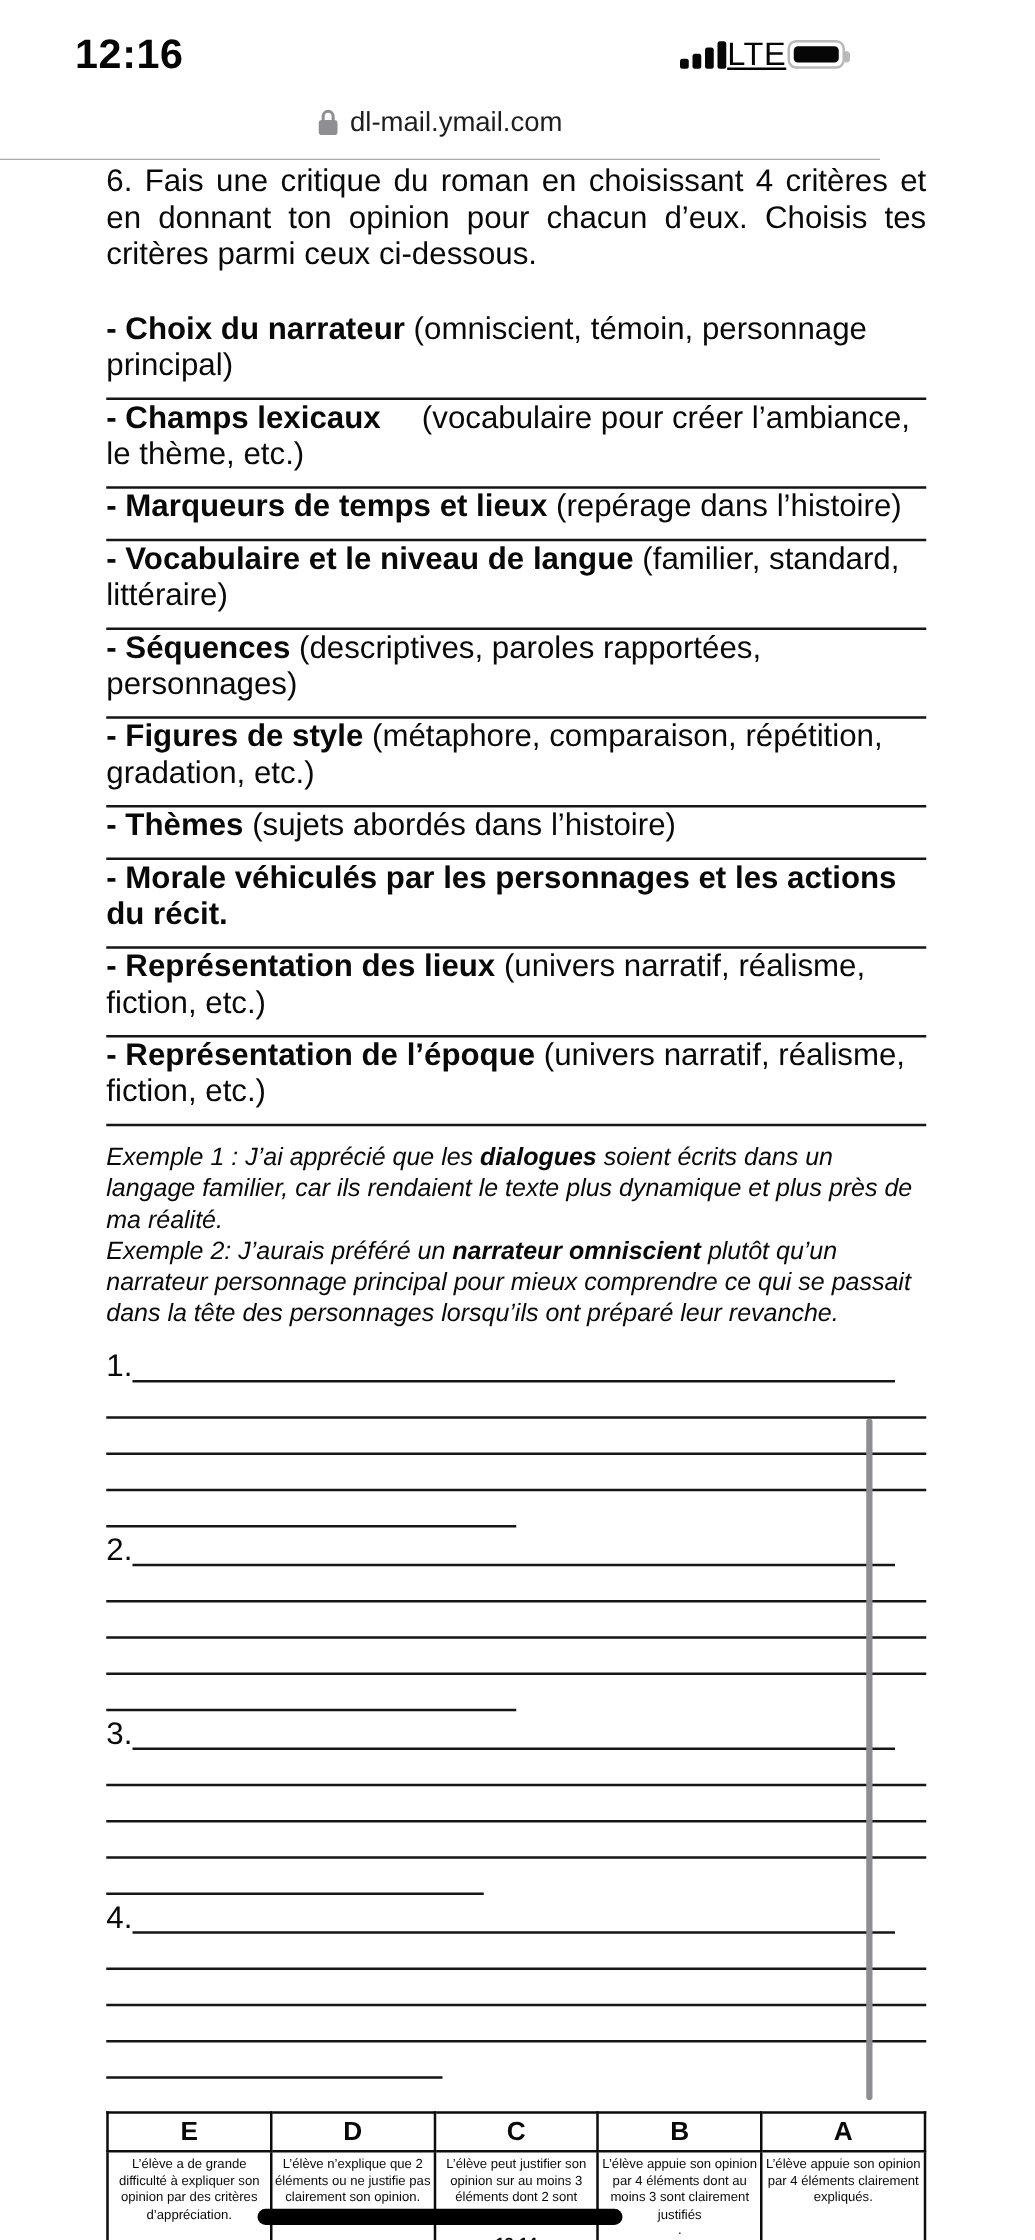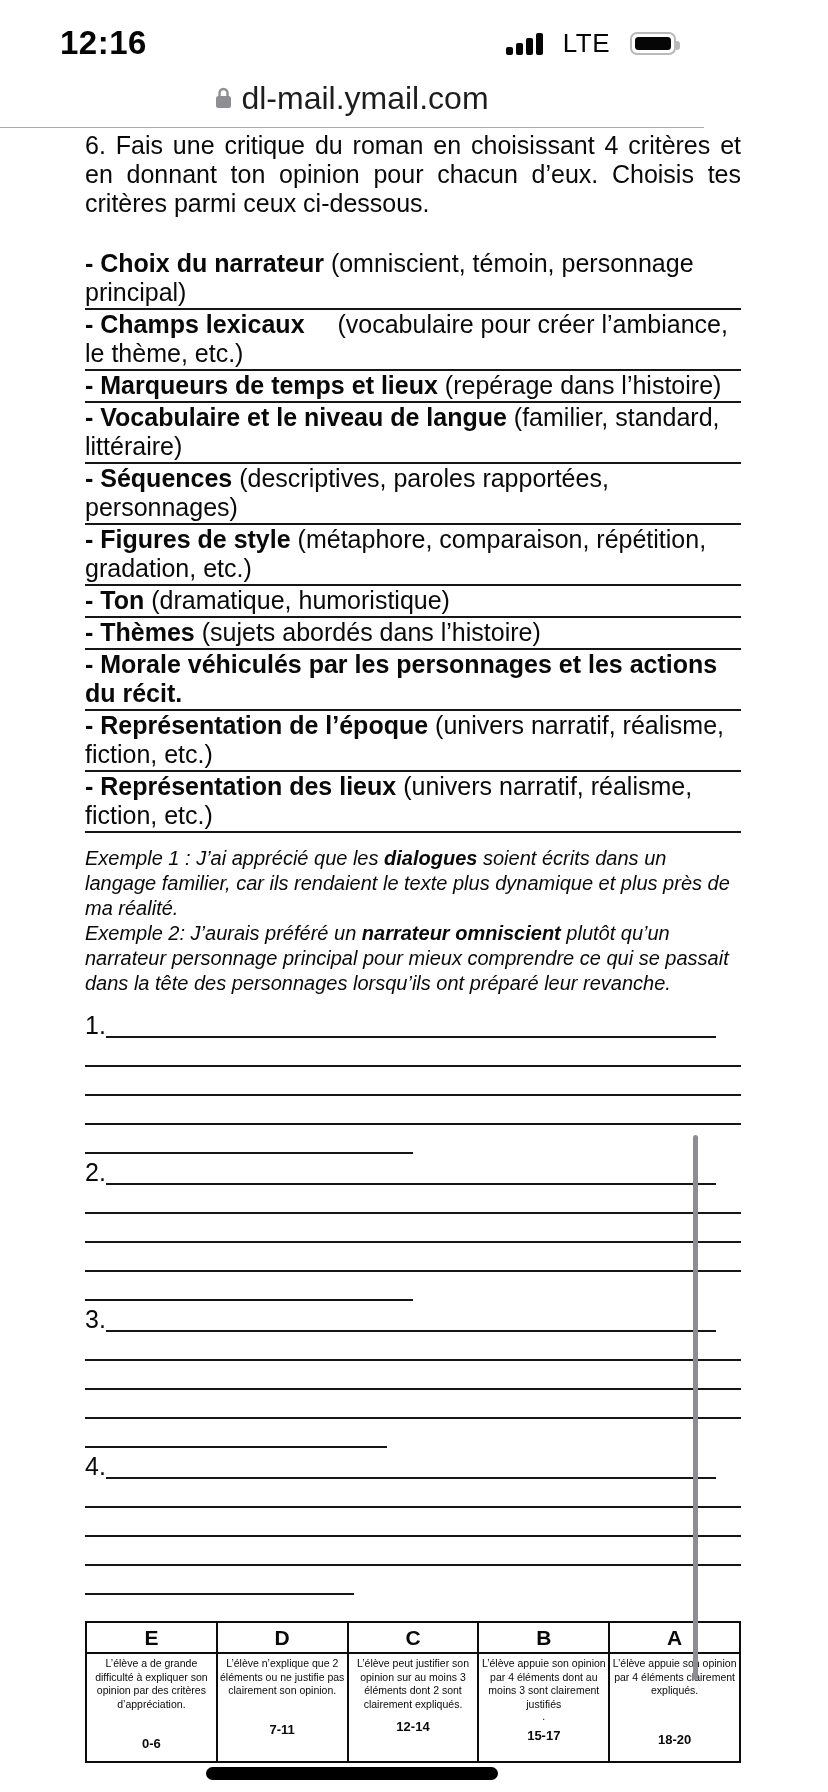--- a/index.html
+++ b/index.html
@@ -3,42 +3,42 @@
 <meta charset="utf-8">
 <style>
   * { margin:0; padding:0; box-sizing:border-box; }
   html,body { width:828px; height:1792px; background:#fff; overflow:hidden;
               font-family:"Liberation Sans", sans-serif; color:#000; }
   .screen { position:relative; width:704px; height:1792px; background:#fff; }
 
   
   .status-bar { position:absolute; top:0; left:0; width:100%; height:62px; }
   .time { position:absolute; left:60px; top:24px; font-size:33px; font-weight:700; color:#050505; letter-spacing:.5px; }
-  .status-right { position:absolute; right:28px; top:28px; display:flex; align-items:center; gap:20px; }
+  .status-right { position:absolute; right:28px; top:28px; display:flex; align-items:center; gap:1px;text-decoration:underline; }
   .sig { display:flex; align-items:flex-end; gap:3px; height:22px; }
   .sig span { display:block; width:7px; background:#060606; border-radius:2px; }
   .sig span:nth-child(1){height:8px;} .sig span:nth-child(2){height:12px;}
   .sig span:nth-child(3){height:17px;} .sig span:nth-child(4){height:22px;}
   .lte { font-size:26px; font-weight:500; color:#060606; letter-spacing:.5px; }
   .battery { position:relative; width:46px; height:23px; border:2px solid #b9b9bb; border-radius:7px; }
   .battery .fill { position:absolute; left:3px; top:3px; bottom:3px; width:85%; background:#060606; border-radius:3.5px; }
   .battery .cap { position:absolute; right:-6px; top:7px; width:4px; height:9px; background:#b9b9bb; border-radius:0 3px 3px 0; }
 
   
   .url-bar { position:absolute; top:70px; left:0; width:100%; height:56px;
              display:flex; align-items:center; justify-content:center; gap:9px; }
   .lock-icon { width:17px; height:22px; position:relative; display:inline-block; }
-  .url-text { font-size:32px; color:#1d1d1f; }
+  .url-text { font-size:22px; color:#1d1d1f; }
   .hairline { position:absolute; top:127px; left:0; width:100%; height:1px; background:#aaaaac; }
 
   
   .doc { position:absolute; left:85px; top:131px; width:656px; font-size:25px; line-height:29px; color:#090909; }
   .intro { text-align:justify; }
   .criteria { margin-top:31px; }
-  .crit-row { border-bottom:2px solid #161616; padding-bottom:1px; }
+  .crit-row { border-bottom:2px solid #161616; padding-bottom:11px; }
   .crit-row b { font-weight:700; }
   .crit-row .tabbed { margin-left:26px; }
 
   .examples { margin-top:13px; font-size:20px; line-height:25px; font-style:italic; }
   .examples b { font-weight:700; }
 
   .answers { margin-top:13px; }
   .answer-block { margin-bottom:2px; }
   .ans-first { display:flex; align-items:flex-end; height:29px; }
   .ans-num { font-size:25px; line-height:25px; }
@@ -108,25 +108,24 @@
 
     <p class="intro">6. Fais une critique du roman en choisissant 4 critères et en donnant ton opinion pour chacun d’eux. Choisis tes critères parmi ceux ci-dessous.</p>
 
     <div class="criteria">
       <div class="crit-row"><b>- Choix du narrateur</b> <span>(omniscient, témoin, personnage principal)</span></div>
       <div class="crit-row"><b>- Champs lexicaux</b> <span class="tabbed">(vocabulaire pour créer l’ambiance, le thème, etc.)</span></div>
       <div class="crit-row"><b>- Marqueurs de temps et lieux</b> <span>(repérage dans l’histoire)</span></div>
       <div class="crit-row"><b>- Vocabulaire et le niveau de langue</b> <span>(familier, standard, littéraire)</span></div>
       <div class="crit-row"><b>- Séquences</b> <span>(descriptives, paroles rapportées, personnages)</span></div>
       <div class="crit-row"><b>- Figures de style</b> <span>(métaphore, comparaison, répétition, gradation, etc.)</span></div>
-      <div class="crit-row"><b>- Ton</b> <span>(dramatique, humoristique)</span></div>
       <div class="crit-row"><b>- Thèmes</b> <span>(sujets abordés dans l’histoire)</span></div>
       <div class="crit-row"><b>- Morale véhiculés par les personnages et les actions du récit.</b></div>
+      <div class="crit-row"><b>- Représentation des lieux</b> <span>(univers narratif, réalisme, fiction, etc.)</span></div>
       <div class="crit-row"><b>- Représentation de l’époque</b> <span>(univers narratif, réalisme, fiction, etc.)</span></div>
-      <div class="crit-row"><b>- Représentation des lieux</b> <span>(univers narratif, réalisme, fiction, etc.)</span></div>
     </div>
 
     <div class="examples">
       <p><span>Exemple 1 : J’ai apprécié que les </span><b>dialogues</b><span> soient écrits dans un langage familier, car ils rendaient le texte plus dynamique et plus près de ma réalité.</span></p>
       <p><span>Exemple 2: J’aurais préféré un </span><b>narrateur omniscient</b><span> plutôt qu’un narrateur personnage principal pour mieux comprendre ce qui se passait dans la tête des personnages lorsqu’ils ont préparé leur revanche.</span></p>
     </div>
 
     <div class="answers">
       <div class="answer-block">
         <div class="ans-first">

